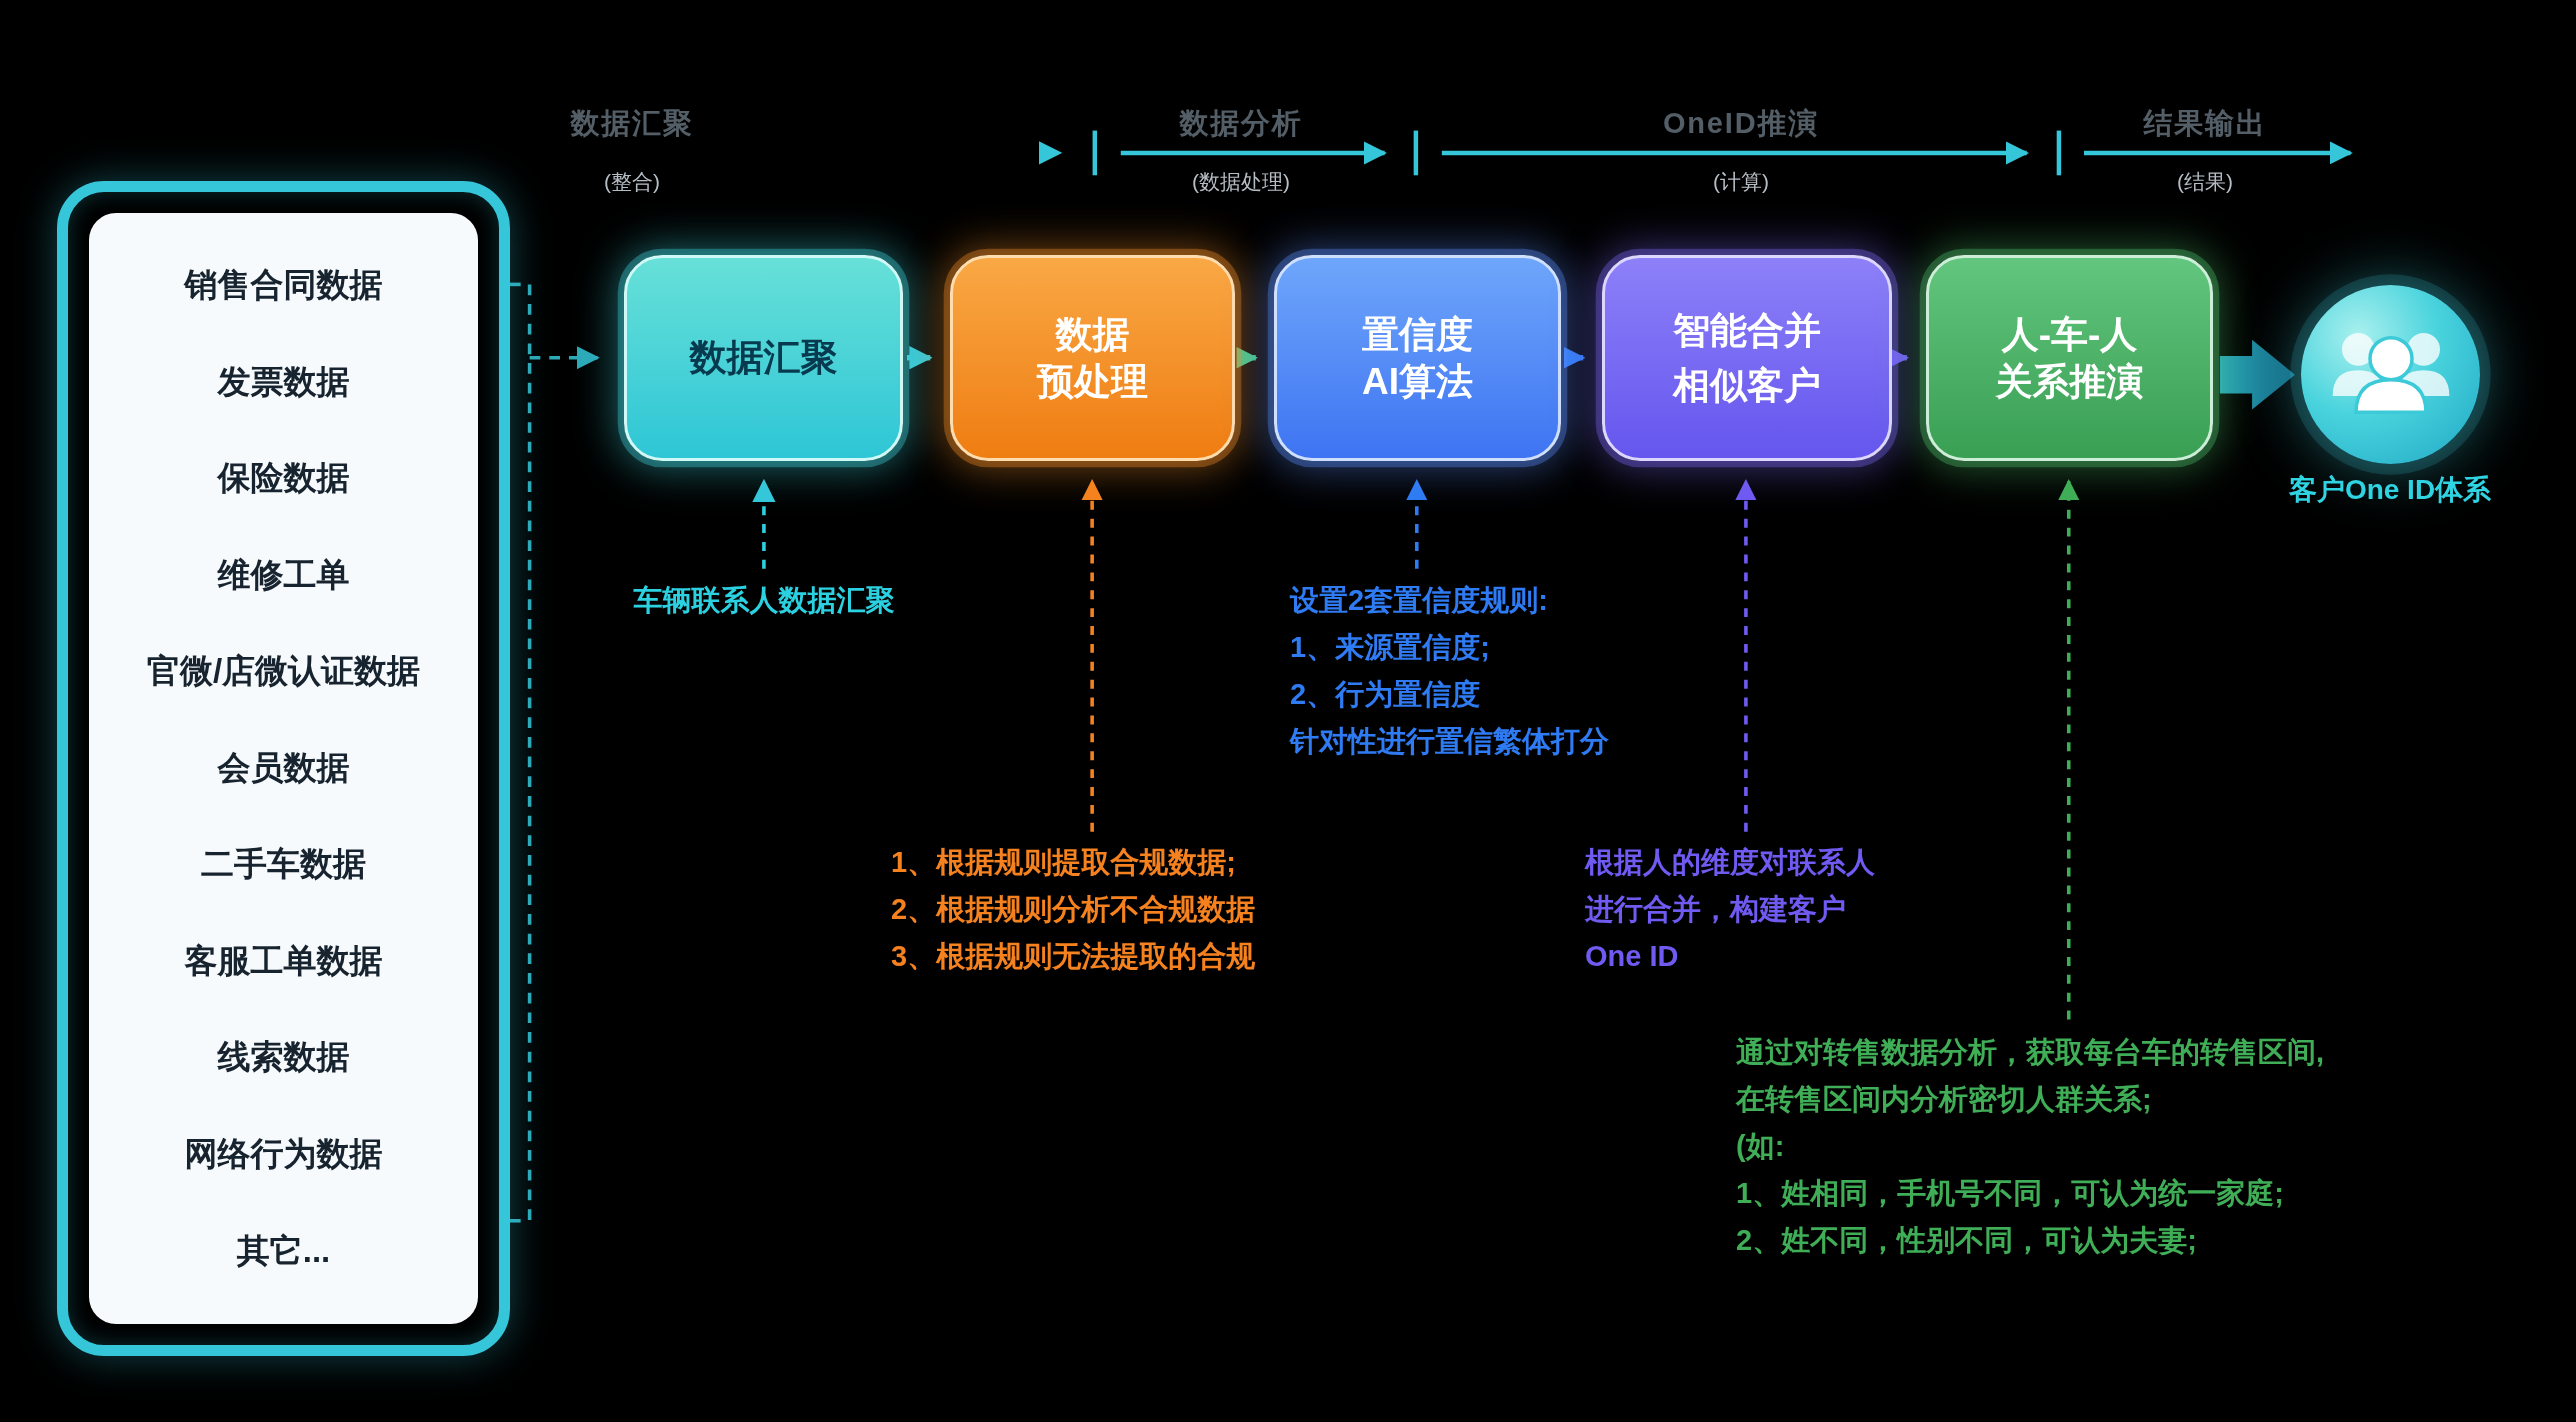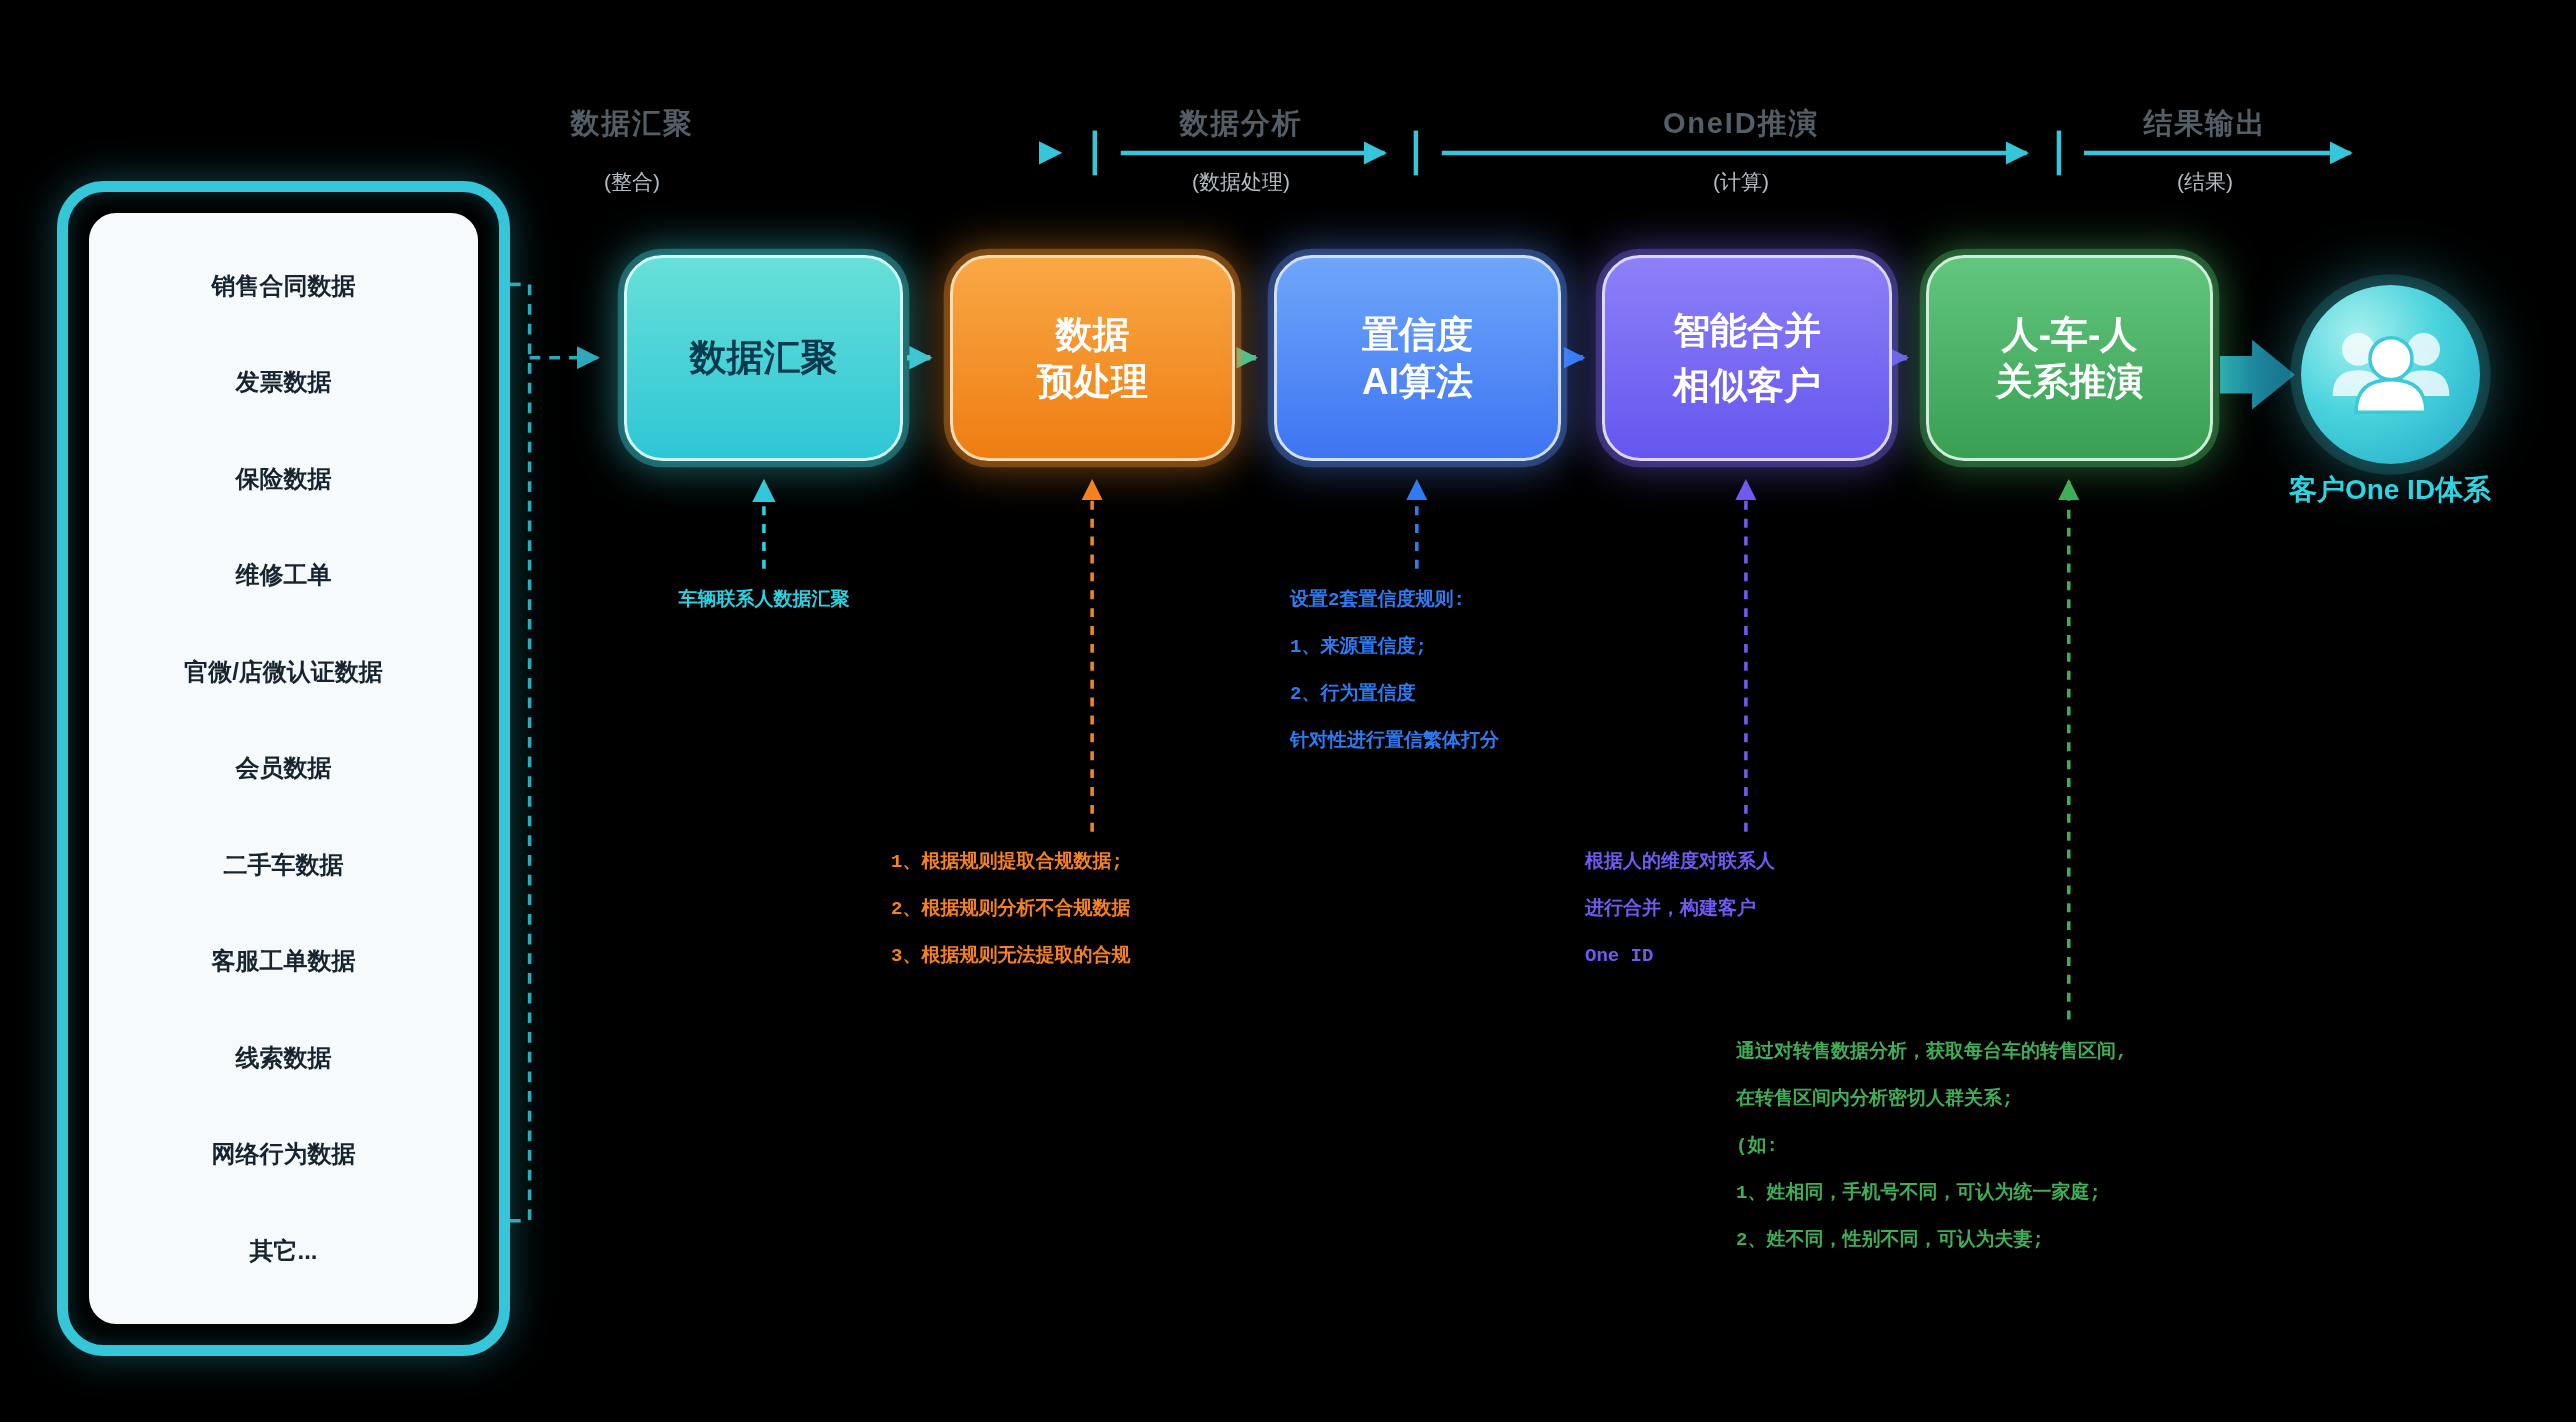--- a/index.html
+++ b/index.html
@@ -6,36 +6,36 @@
   html,body { width:2576px; height:1422px; background:#000; font-family:"Liberation Sans","DejaVu Sans",sans-serif; }
   #stage { position:relative; width:2576px; height:1422px; overflow:hidden; background:#000; }
   #connector-layer { position:absolute; left:0; top:0; z-index:0; }
 
   .phase-label { position:absolute; top:104px; transform:translateX(-50%); font-size:29px; font-weight:700; color:#535e67; letter-spacing:1.8px; white-space:nowrap; z-index:2; }
   .phase-sub   { position:absolute; top:168px; transform:translateX(-50%); font-size:21px; font-weight:500; color:#b6bec5; white-space:nowrap; z-index:2; }
 
   .source-panel { position:absolute; left:57px; top:181px; width:453px; height:1175px; border:11.6px solid #35c7d9; border-radius:47px; padding:20.6px;
                   box-shadow:0 0 40px rgba(53,199,217,.35), inset 0 0 22.4px rgba(53,199,217,.25); z-index:2; }
   .source-inner { width:100%; height:100%; background:#f7fafc; border-radius:27px; display:flex; flex-direction:column; justify-content:space-around; align-items:center; padding:25px 7.2px; }
-  .source-item  { font-size:24px; font-weight:700; color:#17242f; white-space:nowrap; }
+  .source-item  { font-size:33px; font-weight:700; color:#17242f; white-space:nowrap; }
 
   .step { position:absolute; top:255px; height:206px; border-radius:38px; display:flex; flex-direction:column; justify-content:center; align-items:center;
           font-size:37px; font-weight:700; line-height:1.28; color:#fff; text-align:center; z-index:2; }
   .step-1 { left:624px;  width:279px; background:linear-gradient(180deg,#67e0d8 0%,#2ec6d6 100%); border:3.6px solid #cef9f6; color:#073a4e;
             box-shadow:0 0 0 6.3px rgba(62,214,224,.35), 0 0 40px 7.2px rgba(62,214,224,.45); }
   .step-2 { left:950px; width:285px; background:linear-gradient(180deg,#f9a845 0%,#ef7d12 100%); border:3.6px solid #ffdcae;
             box-shadow:0 0 0 6.3px rgba(247,144,41,.35), 0 0 40px 7.2px rgba(247,144,41,.45); }
   .step-3 { left:1274px; width:287px; background:linear-gradient(180deg,#6ea6fb 0%,#3e74f2 100%); border:3.6px solid #cfe0ff;
             box-shadow:0 0 0 6.3px rgba(90,140,248,.35), 0 0 40px 7.2px rgba(90,140,248,.45);text-align:right; }
   .step-4 { left:1602px; width:290px; background:linear-gradient(180deg,#8d80f8 0%,#6556ee 100%); border:3.6px solid #ddd6ff;
             box-shadow:0 0 0 6.3px rgba(122,104,245,.35), 0 0 40px 7.2px rgba(122,104,245,.45);gap:8px; }
   .step-5 { left:1926px; width:287px; background:linear-gradient(180deg,#62c67e 0%,#399f53 100%); border:3.6px solid #cdeed6;
             box-shadow:0 0 0 6.3px rgba(77,190,105,.35), 0 0 40px 7.2px rgba(77,190,105,.45); }
 
-  .note { position:absolute; font-size:19px; font-weight:700; line-height:47px; white-space:nowrap; z-index:2;font-family:Liberation Mono, monospace; }
+  .note { position:absolute; font-size:29px; font-weight:700; line-height:47px; white-space:nowrap; z-index:2; }
   .note-center { transform:translateX(-50%); text-align:center; }
   .c-cyan   { color:#2bd1e0; }
   .c-orange { color:#f5821f; }
   .c-blue   { color:#2e7bf3; }
   .c-purple { color:#6f5af2; }
   .c-green  { color:#3fae57; }
   .indent { padding-left:57px; }
 
   .icon-circle { position:absolute; left:2301px; top:285px; width:179px; height:179px; border-radius:50%;
                  background:radial-gradient(circle at 32% 28%, #a9f0ee 0%, #49d3dd 45%, #1fa6c4 100%);

